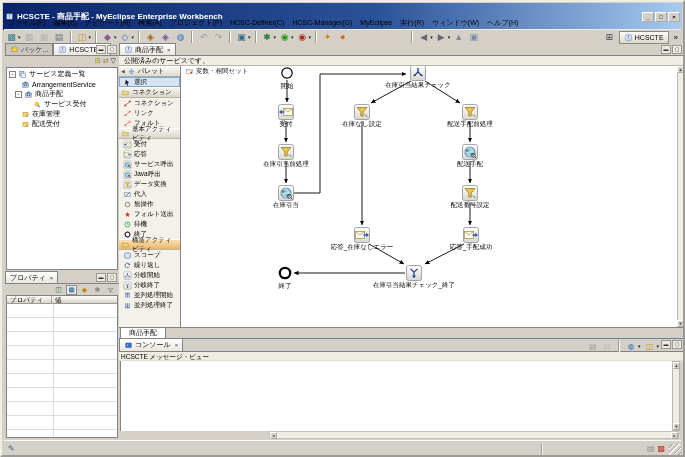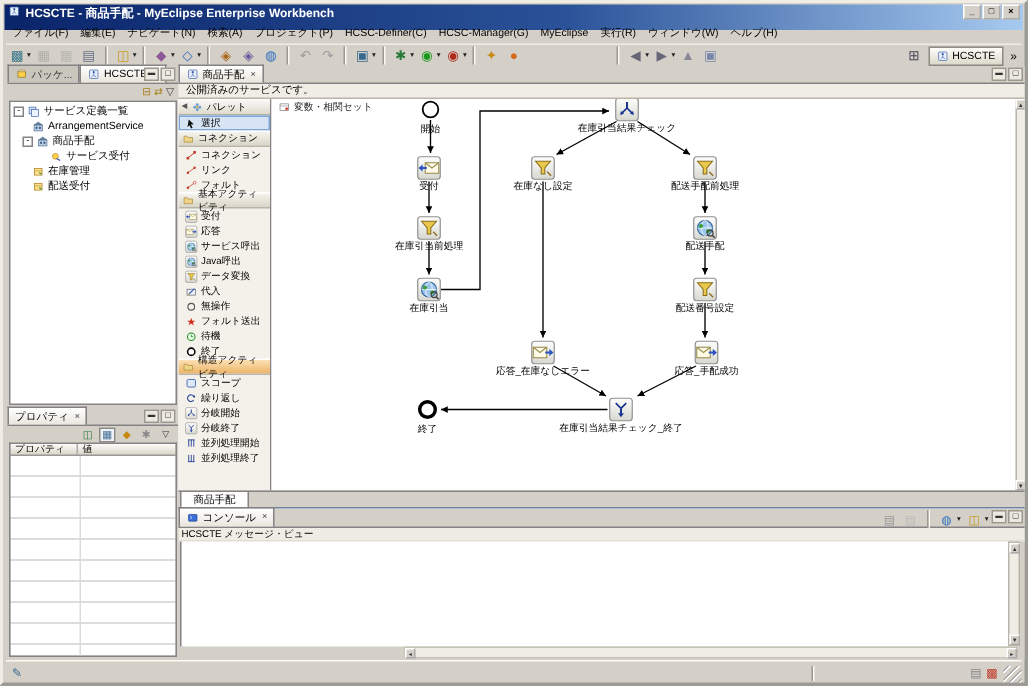--- a/index.html
+++ b/index.html
@@ -1,19 +1,19 @@
 <!DOCTYPE html>
 <html><head>
 <meta charset="utf-8">
 <style>
 *{box-sizing:border-box;margin:0;padding:0}
 html,body{background:#777}
 .win{position:relative;width:685px;height:457px;background:#d4d0c8;font-family:"Liberation Sans","DejaVu Sans",sans-serif;font-size:7px;color:#000;border:2px outset #efede4;overflow:hidden}
 
-.titlebar{position:absolute;left:1px;top:1px;right:1px;height:17px;background:linear-gradient(90deg,#0a246a 0%,#2a5298 55%,#a6caf0 100%);display:flex;color:#fff;font-weight:bold;font-size:8px;padding:0 2px;gap:3px}
+.titlebar{position:absolute;left:1px;top:1px;right:1px;height:27px;background:linear-gradient(90deg,#0a246a 0%,#2a5298 55%,#a6caf0 100%);display:flex;align-items:center;color:#fff;font-weight:bold;font-size:8px;padding:0 2px;gap:3px}
 .title-text{white-space:nowrap;overflow:hidden}
 .winbtns{margin-left:auto;display:flex;gap:1px}
 .winbtn{width:12px;height:10px;background:#d4d0c8;border:1px outset #fff;color:#000;font-size:6px;line-height:8px;text-align:center;font-weight:bold}
 .menubar{position:absolute;left:2px;top:15px;right:2px;height:11px;display:flex;align-items:center;font-size:7px}
 .menu-item{padding:0 4px;height:11px;line-height:11px;white-space:nowrap}
 .toolbar{position:absolute;left:2px;top:27px;right:2px;height:15px;display:flex;align-items:center;border-top:1px solid #efede4}
 .tbi{min-width:13px;height:13px;display:inline-flex;align-items:center;justify-content:center;font-size:9px;margin:0 1px;border:1px solid transparent}
 .tbi.dis{opacity:.45}
 .dd{font-size:5px;color:#222;margin:0 1px 0 -1px;align-self:center}
 .tbsep{width:2px;height:12px;border-left:1px solid #9b988e;border-right:1px solid #fbfaf6;margin:0 3px}

